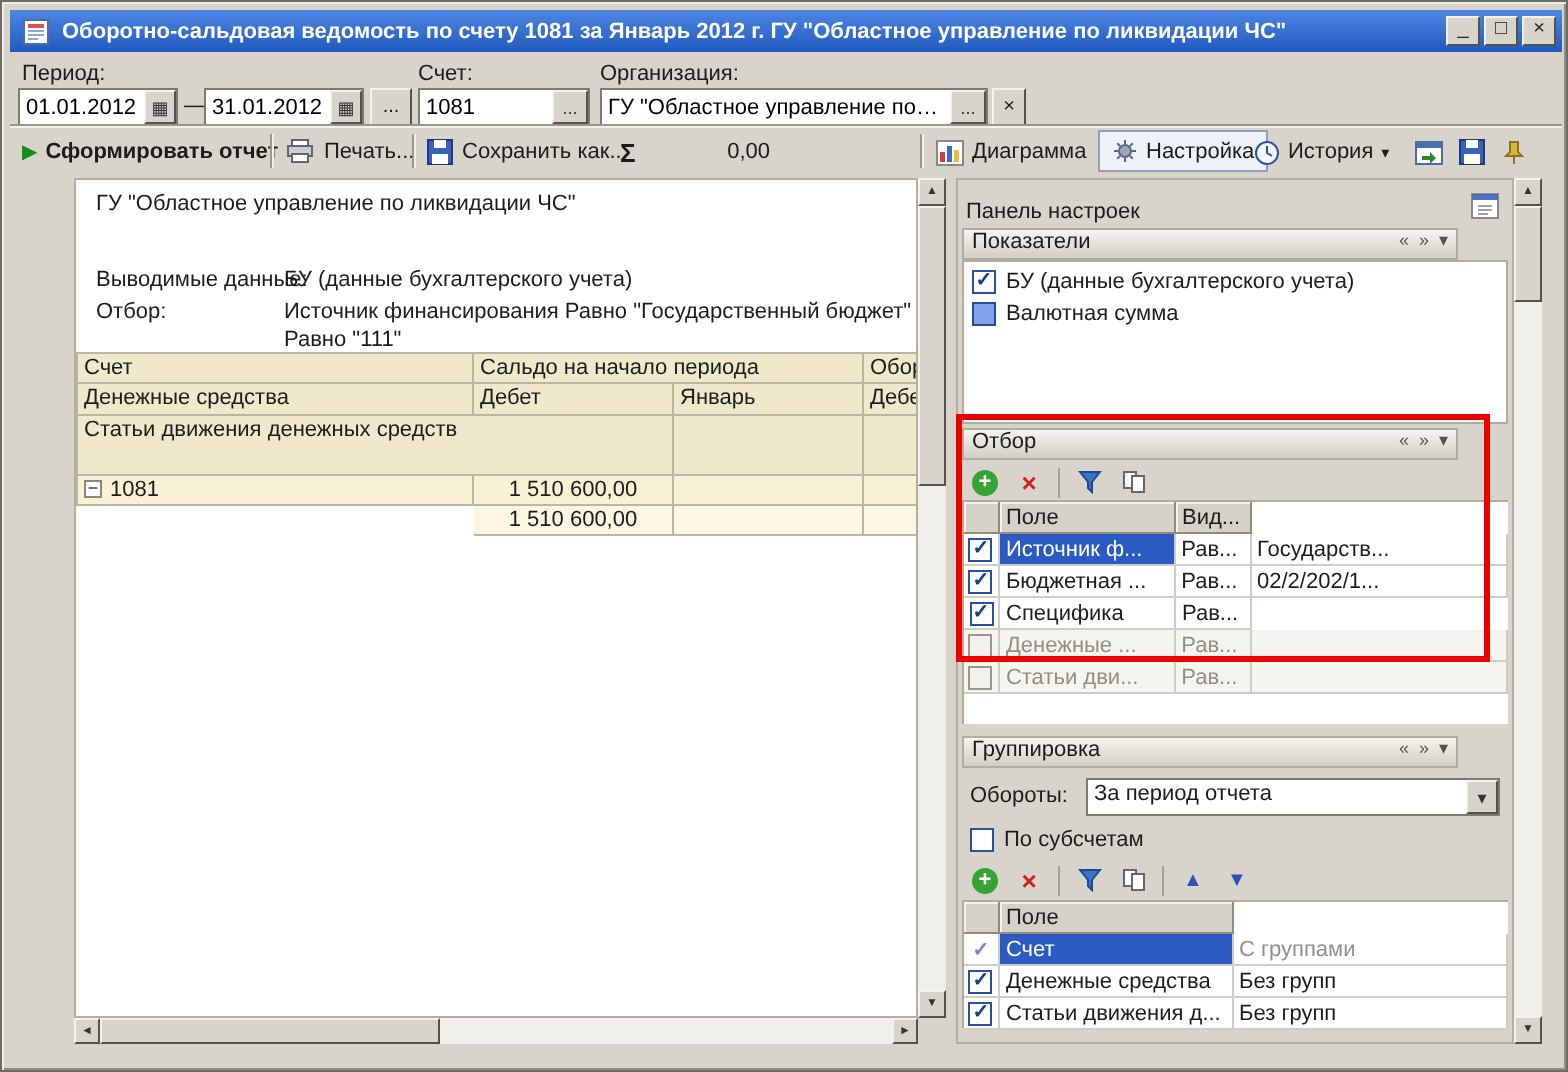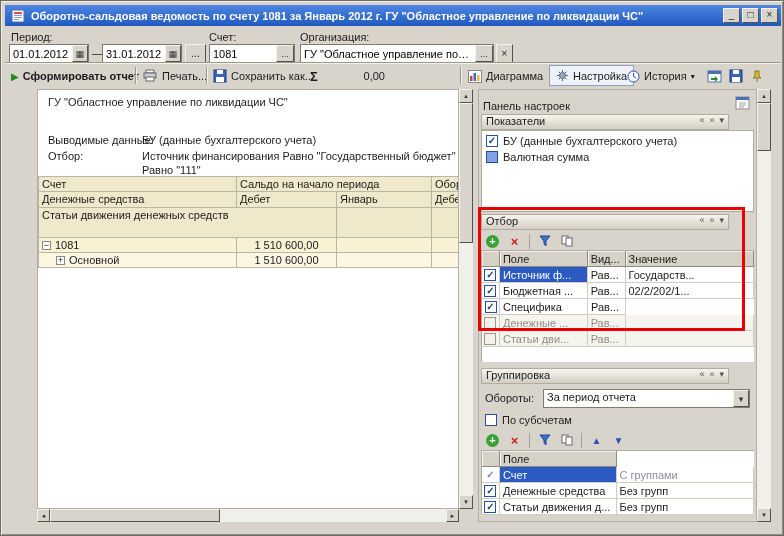--- a/index.html
+++ b/index.html
@@ -250,23 +250,20 @@
     <div class="rcell rhead" style="left:299px;top:118px;width:95px;height:30px"></div>
     <div class="rcell rhead" style="left:394px;top:118px;width:28px;height:30px"></div>
 
     <div class="rcell rowA rleft" style="left:0;top:148px;width:199px;height:15px">
       <span class="toggle">−</span><span>1081</span>
     </div>
     <div class="rcell rowA num" style="left:199px;top:148px;width:100px;height:15px">1 510 600,00</div>
     <div class="rcell rowA" style="left:299px;top:148px;width:95px;height:15px"></div>
     <div class="rcell rowA" style="left:394px;top:148px;width:28px;height:15px"></div>
 
-    <div class="rcell rowB rleft" style="left:0;top:163px;width:199px;height:15px;padding-left:17px">
-      <span class="toggle">+</span><span>Основной</span>
-    </div>
     <div class="rcell rowB num" style="left:199px;top:163px;width:100px;height:15px">1 510 600,00</div>
     <div class="rcell rowB" style="left:299px;top:163px;width:95px;height:15px"></div>
     <div class="rcell rowB" style="left:394px;top:163px;width:28px;height:15px"></div>
   </div>
 
   <div class="sb" style="left:458px;top:88px;width:14px;height:420px">
     <div class="sbtn" style="left:0;top:0;width:14px;height:14px">▲</div>
     <div class="sthumb" style="left:0;top:14px;width:14px;height:140px"></div>
     <div class="sbtn" style="left:0;bottom:0;width:14px;height:14px">▼</div>
   </div>
@@ -334,21 +331,20 @@
             <rect x="1" y="1" width="6" height="8" fill="#fff" stroke="#666"></rect>
             <rect x="5" y="3" width="6" height="8" fill="#fff" stroke="#666"></rect>
           </svg>
         </span>
     </div>
     <div class="pgrid" style="top:160px;height:112px">
       <div class="prow">
         <div class="ph c18"></div>
         <div class="ph" style="width:88px">Поле</div>
         <div class="ph" style="width:38px">Вид...</div>
-        <div class="ph" style="width:129px">Значение</div>
       </div>
       <div class="prow">
         <div class="pc c18">
             <span class="cb">✓</span>
           </div>
         <div class="pc sel" style="width:88px">Источник ф...</div>
         <div class="pc" style="width:38px">Рав...</div>
         <div class="pc" style="width:129px">Государств...</div>
       </div>
       <div class="prow">

